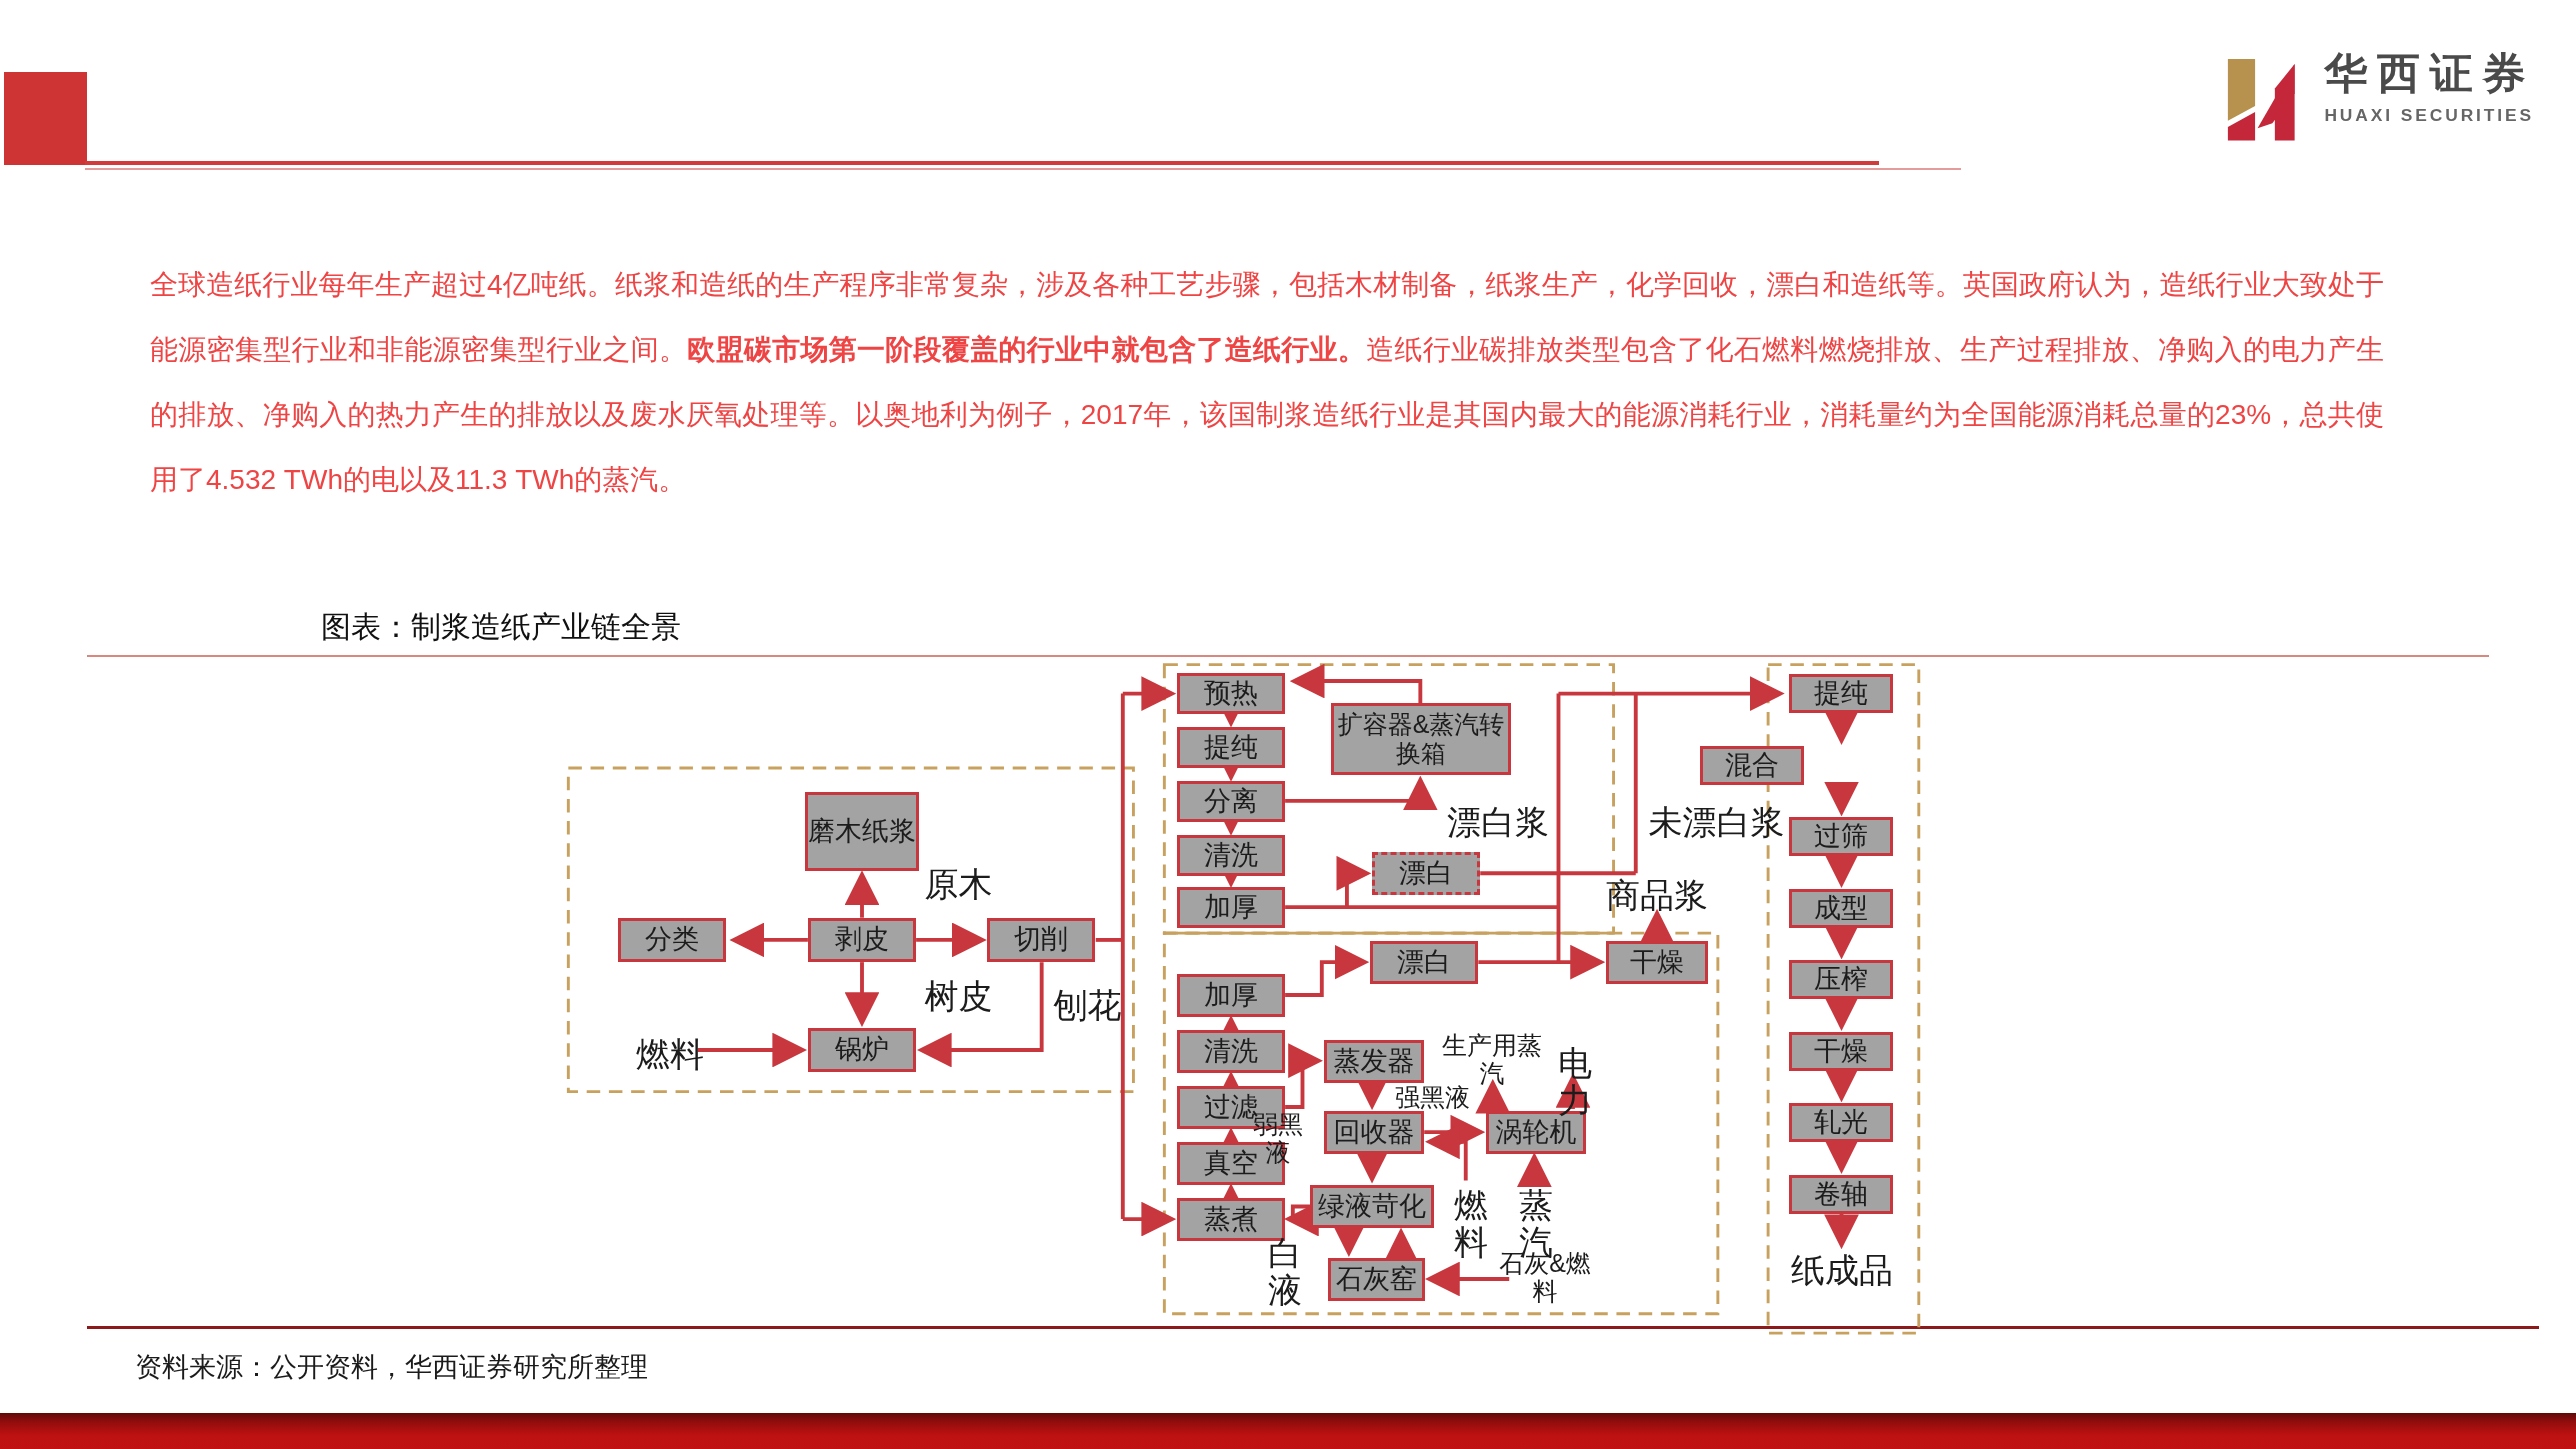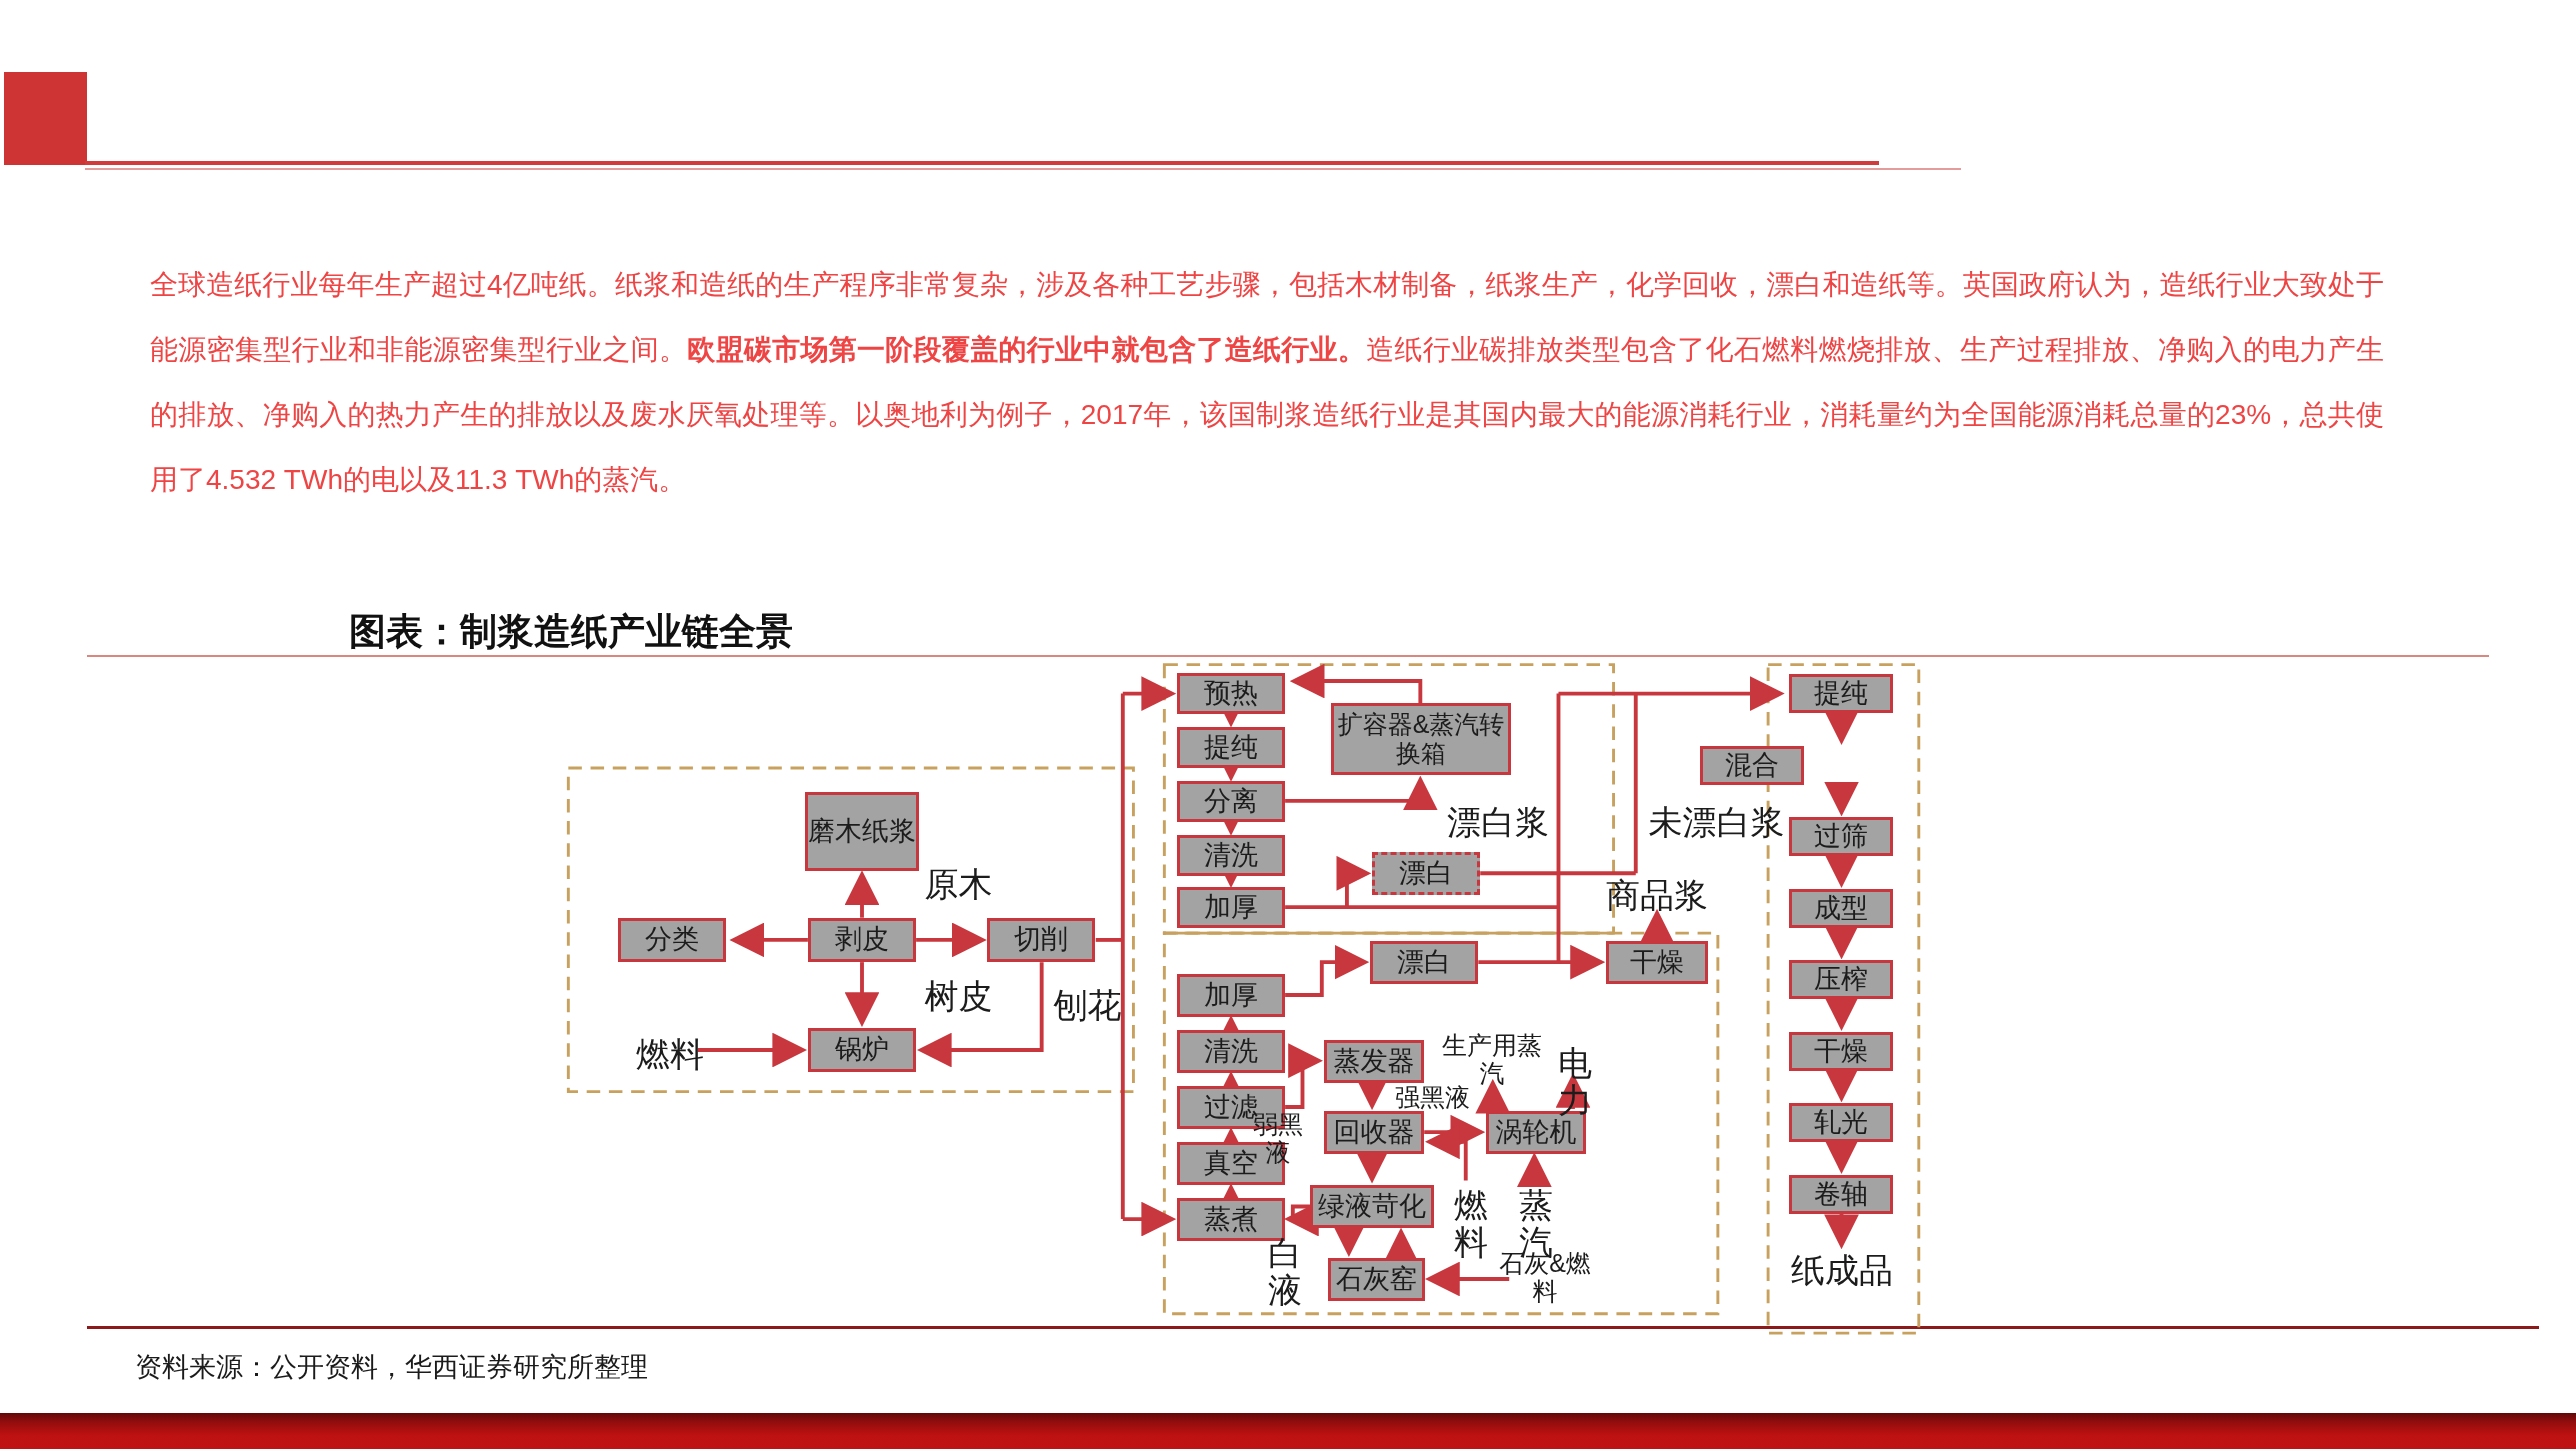--- a/index.html
+++ b/index.html
@@ -21,21 +21,21 @@
   .logo-text{margin-left:17.4px;}
   .logo-cn{font-size:43px;font-weight:600;color:#4a4a4a;letter-spacing:9.7px;line-height:1.1;}
   .logo-en{font-size:17.4px;font-weight:700;color:#666;letter-spacing:2.9px;margin-top:7.7px;}
 
   .body-text{
     position:absolute;left:150px;top:224px;width:2234px;
     font-size:28px;line-height:65px;text-align:justify;color:#ef4444;
   }
   .body-text strong{font-weight:700;}
 
-  .fig-caption{position:absolute;left:321px;top:607px;font-size:37px;font-weight:700;color:#111;margin-left:28px;}
+  .fig-caption{position:absolute;left:321px;top:607px;font-size:30px;font-weight:400;color:#111;}
   .hr-light{position:absolute;left:87px;top:655px;width:2402px;height:1.9px;background:#D98880;}
   .hr-dark{position:absolute;left:87px;top:1326px;width:2452px;height:2.9px;background:#8C1A1A;}
   .footer-source{position:absolute;left:135px;top:1349px;font-size:27px;color:#1b1b1b;}
   .page-number{position:absolute;left:2447px;top:1378px;font-size:31px;color:#8f8f8f;margin-top:36px;}
   .footer-band{position:absolute;left:0;top:1413px;width:2576px;height:37px;
     background:linear-gradient(180deg,#5E0909 0%,#8F0D0D 22%,#BE1111 60%,#C01212 100%);}
 
   .flow-svg{position:absolute;left:0;top:0;z-index:1;pointer-events:none;}
 
   .node{
@@ -53,20 +53,32 @@
 </style>
 </head>
 <body>
 
 <div class="page">
 
   <div class="accent-square"></div>
   <div class="title-underline-a"></div>
   <div class="title-underline-b"></div>
 
+  <div class="logo">
+    <svg width="89" height="97" viewBox="0 0 72 76">
+      <polygon points="8,6 30,6 30,44 8,56" fill="#B7914E"></polygon>
+      <polygon points="8,61 30,49 30,72 8,72" fill="#C5273A"></polygon>
+      <polygon points="32,62 62,10 62,34 44,58" fill="#C5273A"></polygon>
+      <polygon points="46,30 62,10 62,72 46,72" fill="#C5273A"></polygon>
+    </svg>
+    <div class="logo-text">
+      <div class="logo-cn">华西证券</div>
+      <div class="logo-en">HUAXI SECURITIES</div>
+    </div>
+  </div>
 
   <p class="body-text"><span>全球造纸行业每年生产超过4亿吨纸。纸浆和造纸的生产程序非常复杂，涉及各种工艺步骤，包括木材制备，纸浆生产，化学回收，漂白和造纸等。英国政府认为，造纸行业大致处于能源密集型行业和非能源密集型行业之间。</span><strong>欧盟碳市场第一阶段覆盖的行业中就包含了造纸行业。</strong><span>造纸行业碳排放类型包含了化石燃料燃烧排放、生产过程排放、净购入的电力产生的排放、净购入的热力产生的排放以及废水厌氧处理等。以奥地利为例子，2017年，该国制浆造纸行业是其国内最大的能源消耗行业，消耗量约为全国能源消耗总量的23%，总共使用了4.532 TWh的电以及11.3 TWh的蒸汽。</span></p>
 
   <div class="fig-caption">图表：制浆造纸产业链全景</div>
   <div class="hr-light"></div>
 
   <svg class="flow-svg" width="2576" height="1449" viewBox="0 0 2666 1500">
     <defs>
       <marker id="ar" viewBox="0 0 10 10" refX="8" refY="5" markerWidth="9" markerHeight="9" orient="auto-start-reverse">
         <path d="M0,0 L10,5 L0,10 z" fill="#C8373E"></path>

